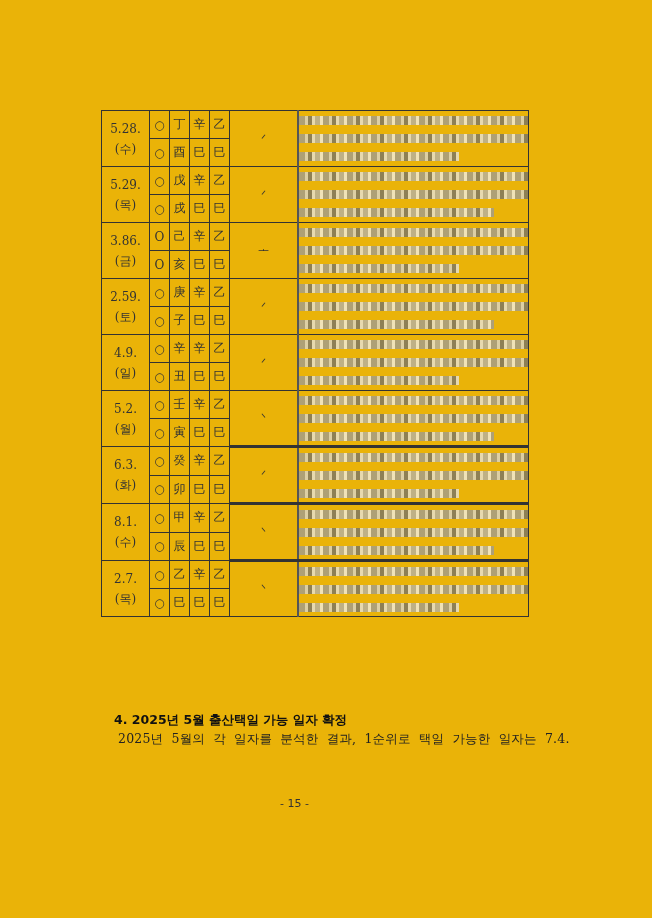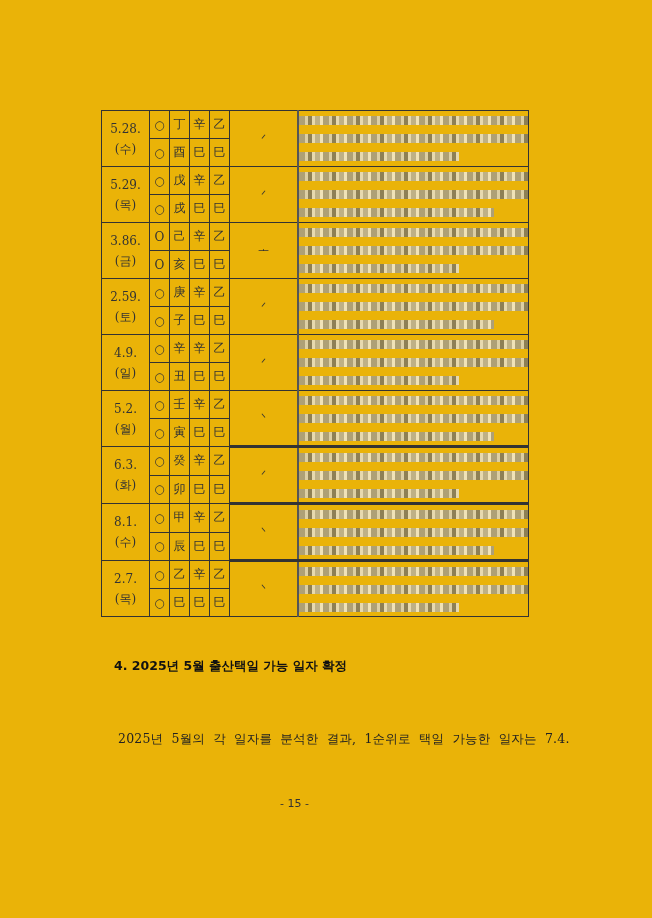--- a/index.html
+++ b/index.html
@@ -11,21 +11,21 @@
   td.date .d1, td.date .d2 { display:block; }
   td.ch { width:19px; font-size:12px; }
   td.circle { width:19px; font-size:12px; }
   td.mark { width:67px; border-right:2px solid #555 !important; color:#777; font-size:10px; }
   td.desc { width:229px; text-align:left; padding:0 3px; position:relative; }
   .blur-lines { display:flex; flex-direction:column; justify-content:space-around; height:54px; }
   .blur-line { height:9px; margin:4px 0; background:repeating-linear-gradient(90deg, #9a9a9a 0 6px, #d8d8d8 6px 9px, #6f6f6f 9px 13px, #e6e6e6 13px 16px, #b0b0b0 16px 21px, #f2f2f2 21px 24px); opacity:0.75; }
   .blur-line.short { width:70%; }
   .blur-line.mid { width:85%; }
   tr.thick-top td.mark, tr.thick-top td.desc { border-top:3px solid #333; }
-  .section-heading { position:absolute; left:114px; top:658px; font-family:"DejaVu Sans", sans-serif; font-weight:bold; font-size:12.5px; color:#111; }
+  .section-heading { position:absolute; left:114px; top:712px; font-family:"DejaVu Sans", sans-serif; font-weight:bold; font-size:12.5px; color:#111; }
   .body-text { position:absolute; left:118px; top:731px; font-size:12.5px; color:#222; word-spacing:4px; letter-spacing:0.2px; }
   .page-number { position:absolute; left:0; width:589px; top:797px; text-align:center; font-family:"DejaVu Sans", sans-serif; font-size:11px; color:#333; }
 </style>
 </head>
 <body>
 
 <div class="page">
 
   <table class="calendar">
     <tbody id="tbody">

